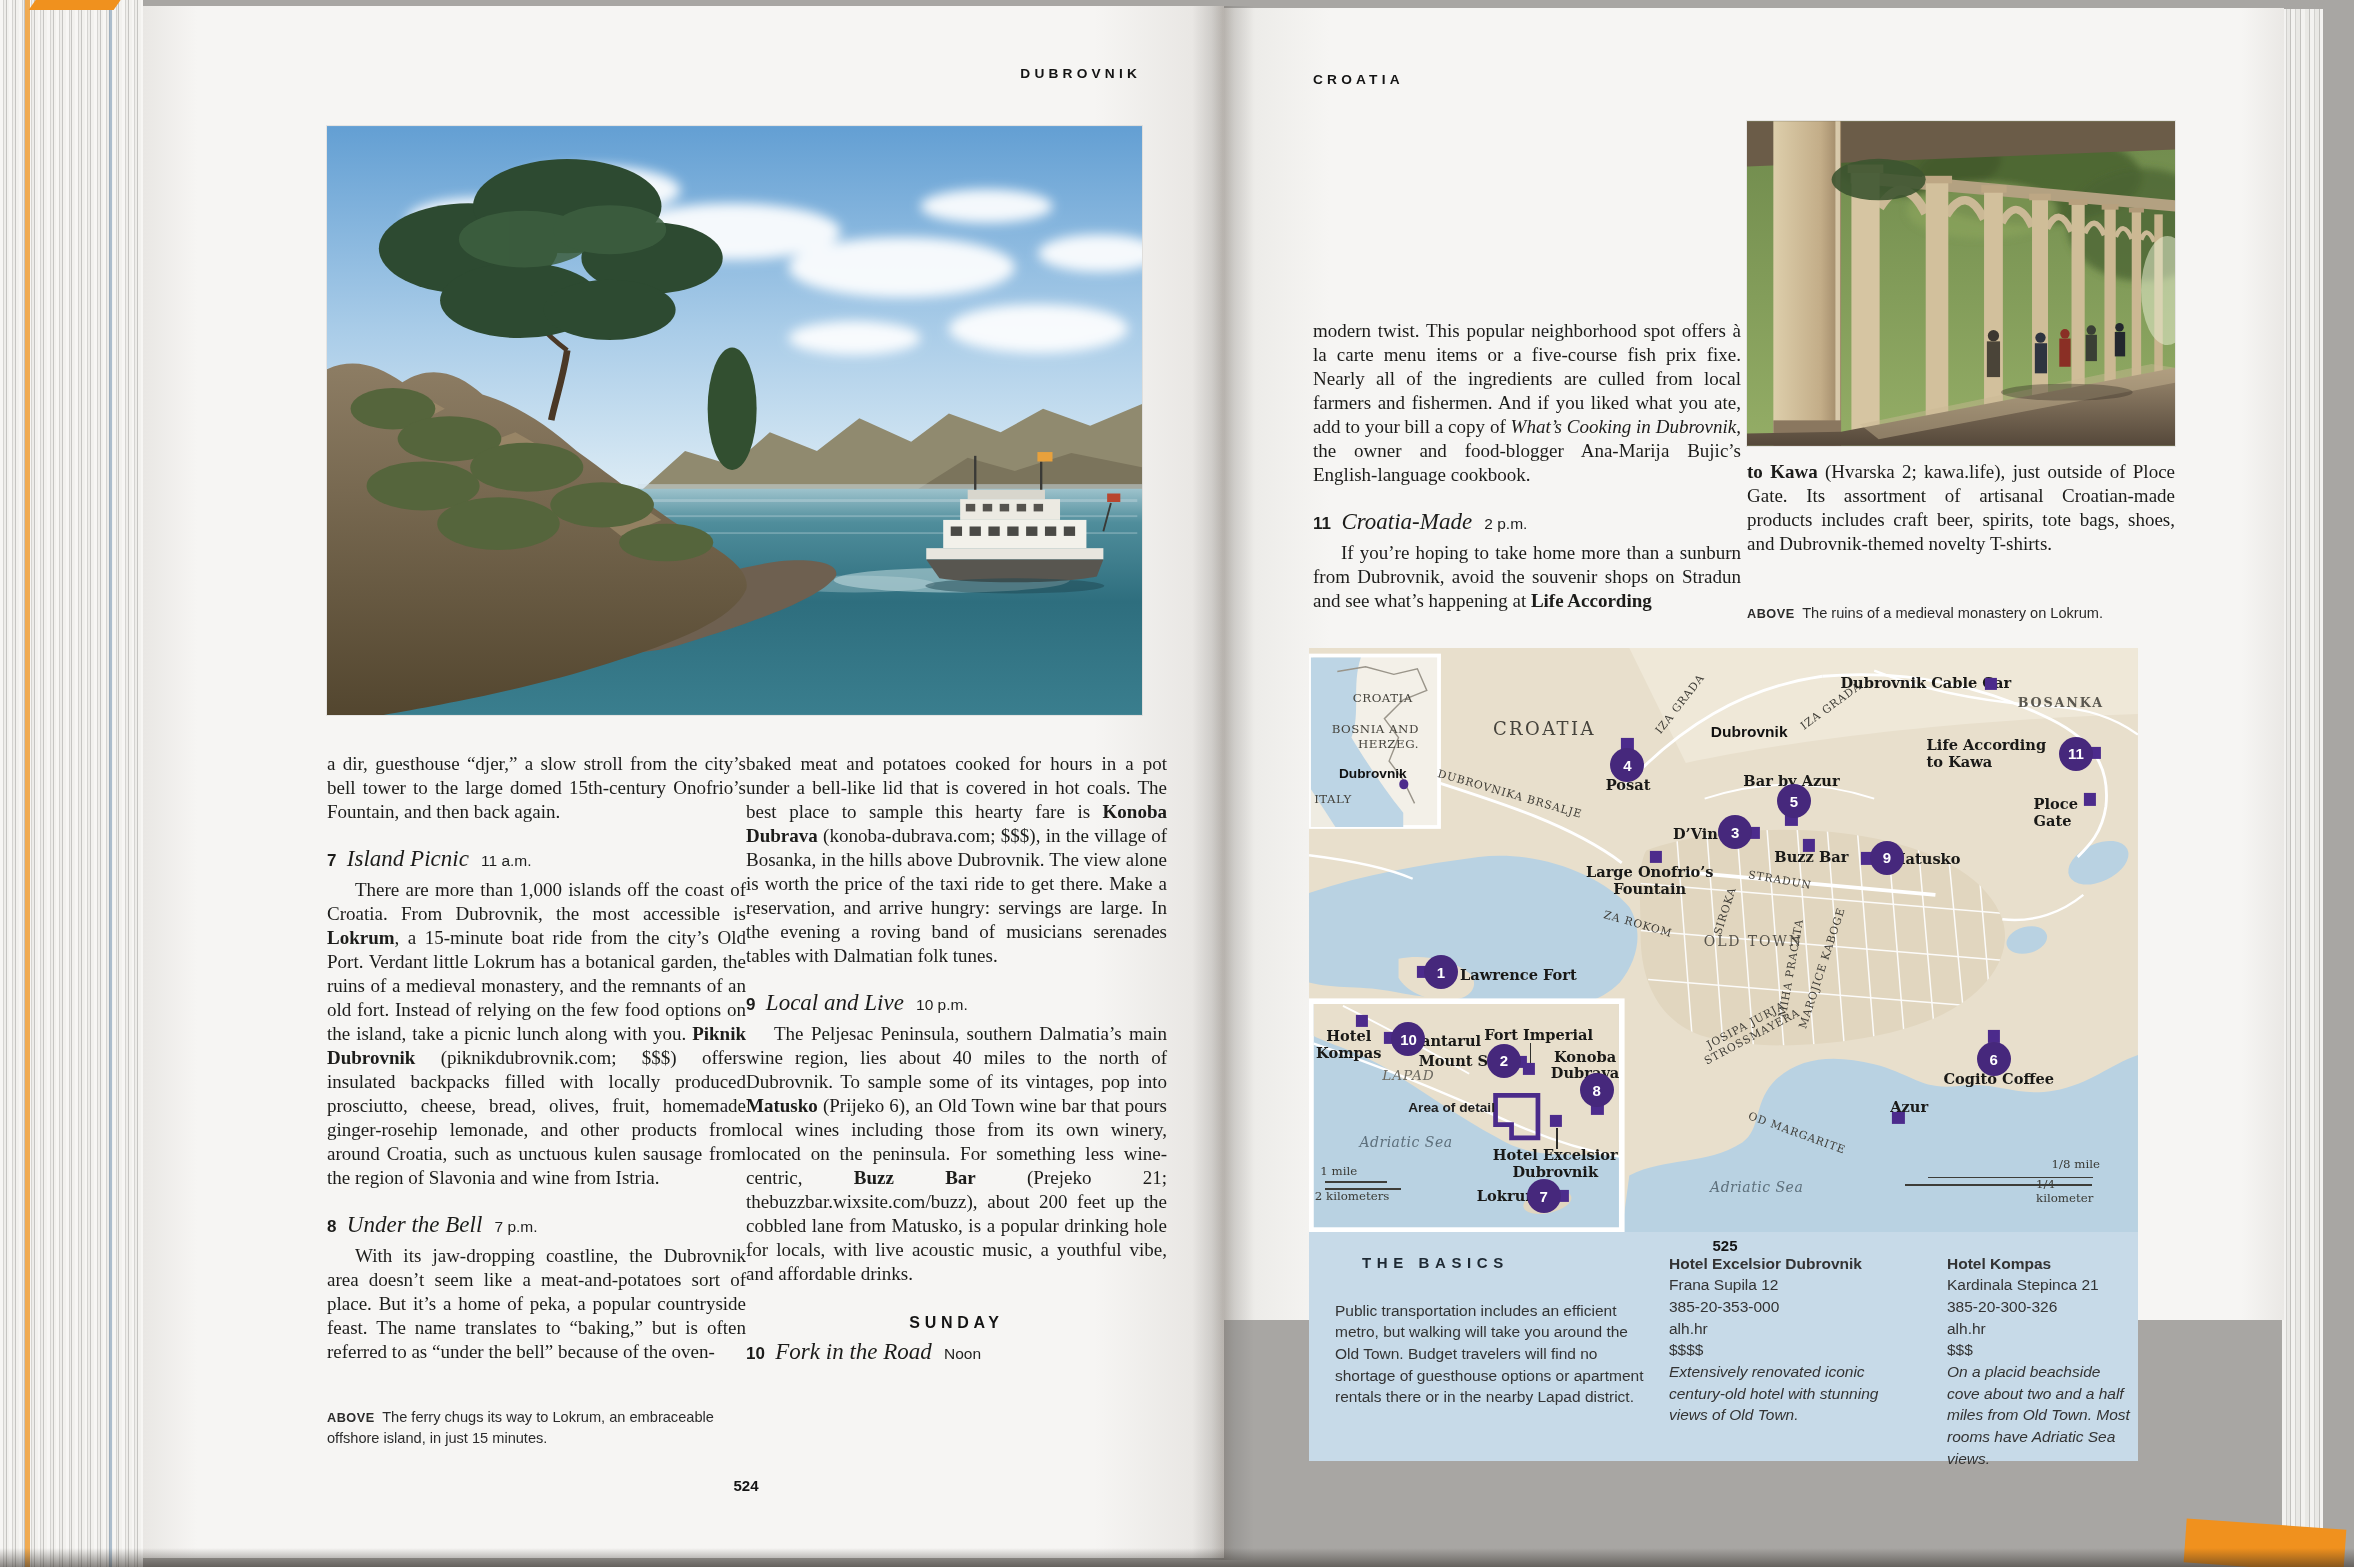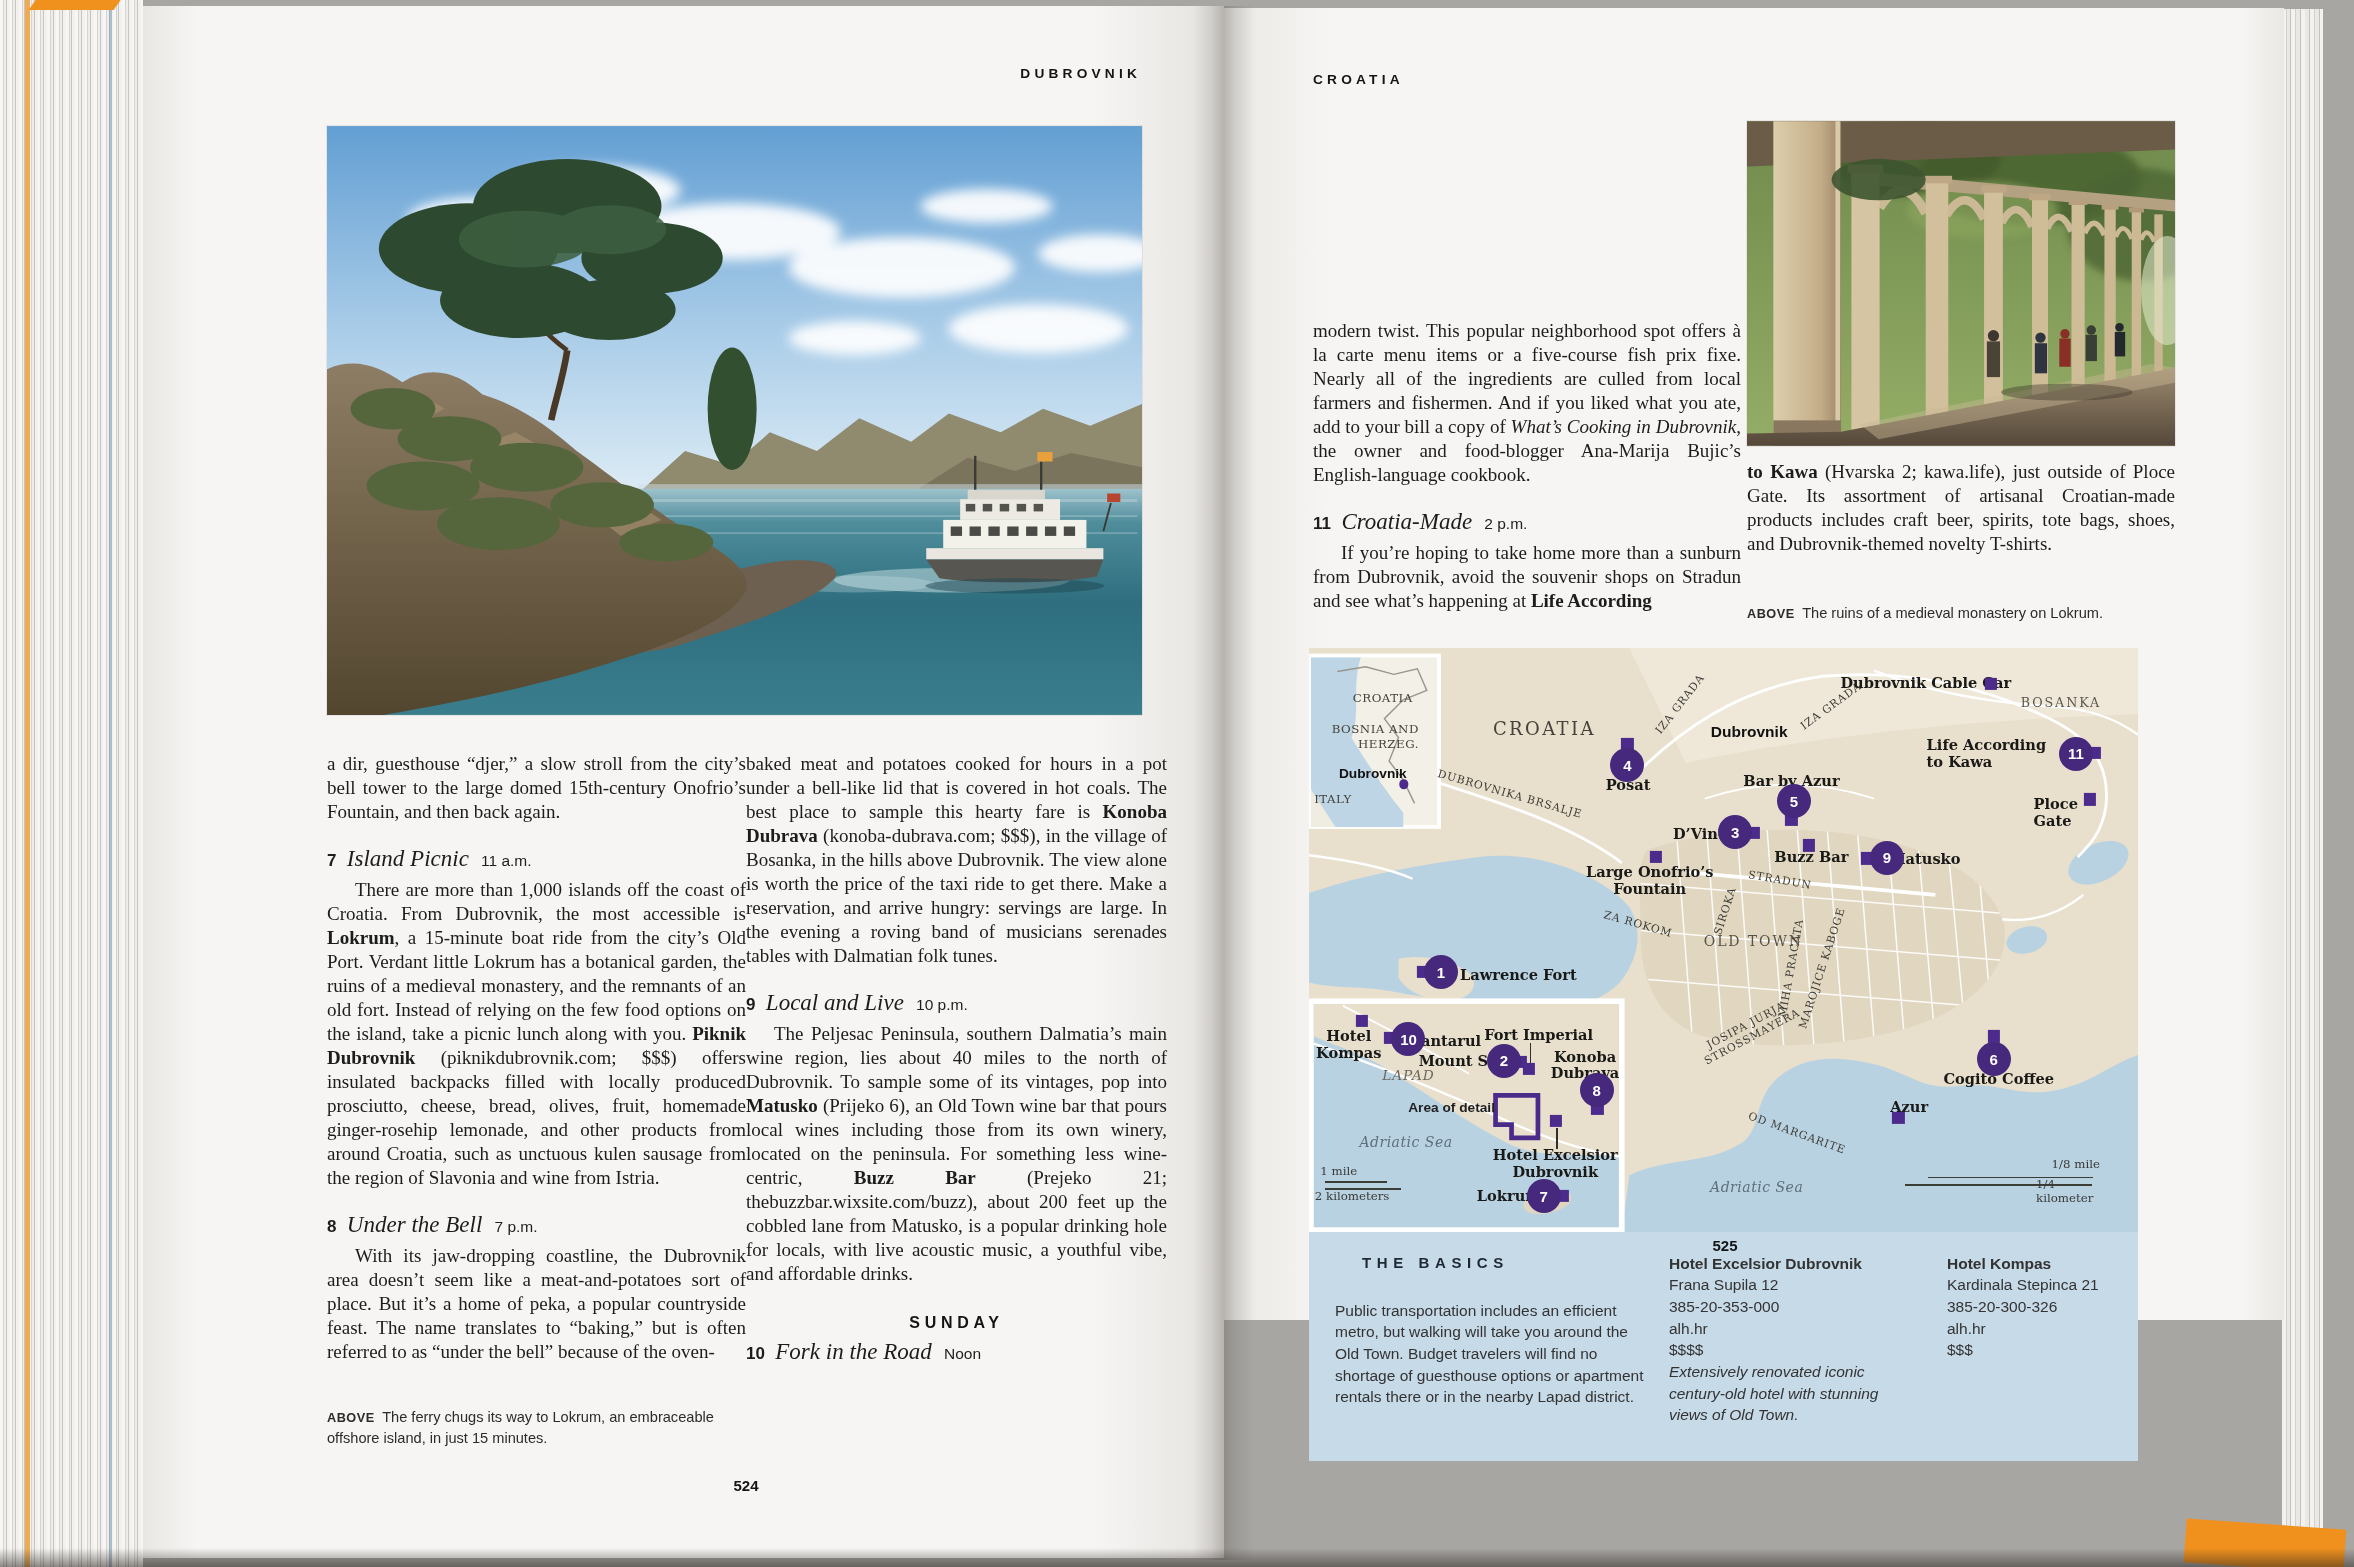--- a/index.html
+++ b/index.html
@@ -386,21 +386,21 @@
         <div class="map-line" style="left: 26.6%; top: 67.8%; height: 3.4%;"></div>
         <div class="map-line" style="left: 29.8%; top: 82.2%; height: 3.6%;"></div>
       </div>
     <div class="map-overlay">
         <div class="map-label lbl-region" style="left: 28.4%; top: 13.7%; transform: translate(-50%, -50%);">CROATIA</div>
         <div class="map-label lbl-city" style="left: 53.1%; top: 14.5%; transform: translate(-50%, -50%);">Dubrovnik</div>
         <div class="map-label lbl-street" style="left: 44.7%; top: 9.7%; transform: translate(-50%, -50%) rotate(-52deg);">IZA GRADA</div>
         <div class="map-label lbl-street" style="left: 63%; top: 10%; transform: translate(-50%, -50%) rotate(-36deg);">IZA GRADA</div>
         <div class="map-label lbl-street" style="left: 24.3%; top: 25%; transform: translate(-50%, -50%) rotate(16deg);">DUBROVNIKA BRSALJE</div>
         <div class="map-label lbl-poi" style="left: 74.4%; top: 6%; transform: translate(-50%, -50%);">Dubrovnik Cable Car</div>
-        <div class="map-label lbl-street-lg" style="left: 90.7%; top: 9.4%; transform: translate(-50%, -50%);">BOSANKA</div>
+        <div class="map-label lbl-street-lg" style="left: 90.7%; top: 9.4%; transform: translate(-50%, -50%); font-weight: bold;">BOSANKA</div>
         <div class="map-label lbl-poi" style="left: 83%; top: 18.2%; transform: translate(-50%, -50%);">Life According to Kawa</div>
         <div class="map-label lbl-poi" style="left: 58.2%; top: 22.9%; transform: translate(-50%, -50%);">Bar by Azur</div>
         <div class="map-label lbl-poi" style="left: 47.2%; top: 31.9%; transform: translate(-50%, -50%);">D’Vino</div>
         <div class="map-label lbl-poi" style="left: 60.6%; top: 35.8%; transform: translate(-50%, -50%);">Buzz Bar</div>
         <div class="map-label lbl-poi" style="left: 74.3%; top: 36.3%; transform: translate(-50%, -50%);">Matusko</div>
         <div class="map-label lbl-poi" style="left: 91.6%; top: 28.4%; transform: translate(-50%, -50%);">Ploce Gate</div>
         <div class="map-label lbl-poi" style="left: 38.5%; top: 23.5%; transform: translate(-50%, -50%);">Posat</div>
         <div class="map-label lbl-poi lbl-center" style="left: 41.1%; top: 40%; transform: translate(-50%, -50%);">Large Onofrio’s
 Fountain</div>
         <div class="map-label lbl-street" style="left: 56.8%; top: 39.8%; transform: translate(-50%, -50%) rotate(10deg);">STRADUN</div>
@@ -486,20 +486,21 @@
       <div>alh.hr</div>
       <div>$$$$</div>
       <div class="h-desc">Extensively renovated iconic century-old hotel with stunning views of Old Town.</div>
     </div>
     <div class="hotel hotel-2">
       <div class="h-name">Hotel Kompas</div>
       <div>Kardinala Stepinca 21</div>
       <div>385-20-300-326</div>
       <div>alh.hr</div>
       <div>$$$</div>
+      <div class="h-desc">On a placid beachside cove about two and a half miles from Old Town. Most rooms have Adriatic Sea views.</div>
     </div>
   </div>
 
   <div class="folio" style="left:89px;width:824px;bottom:66px;">525</div>
 </div>
 
 <div class="gutter"></div>
 <div class="book-shadow"></div>
 
 

